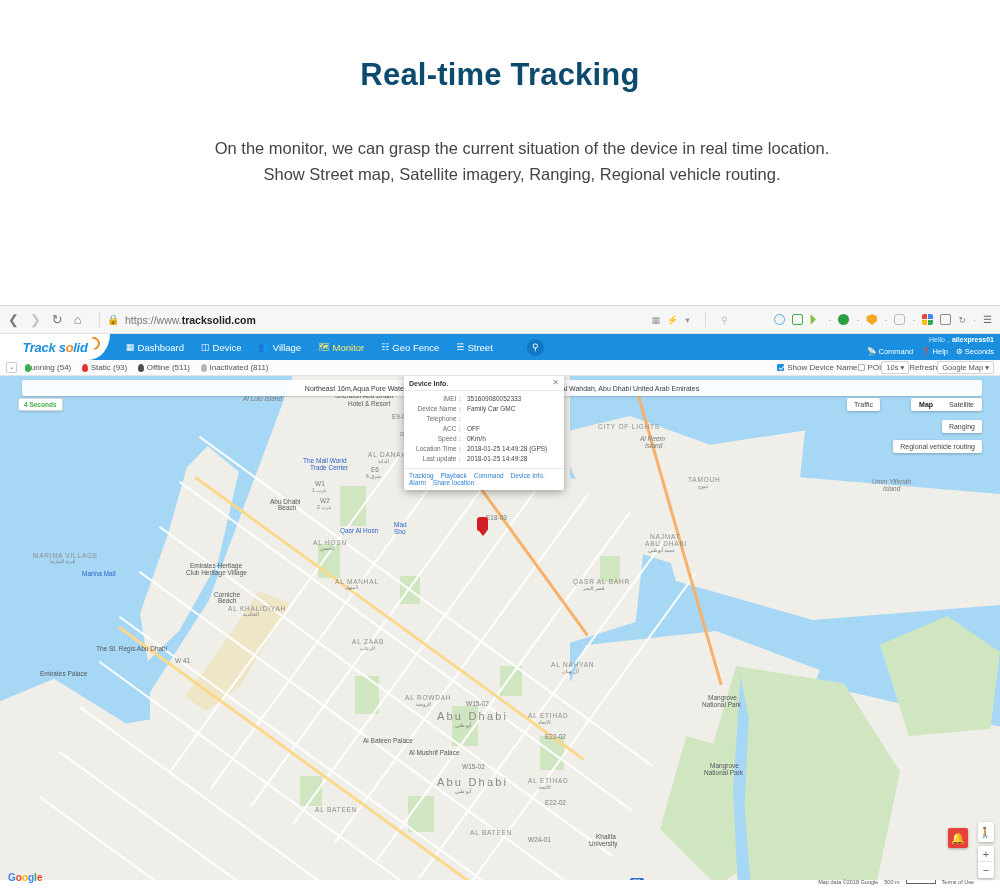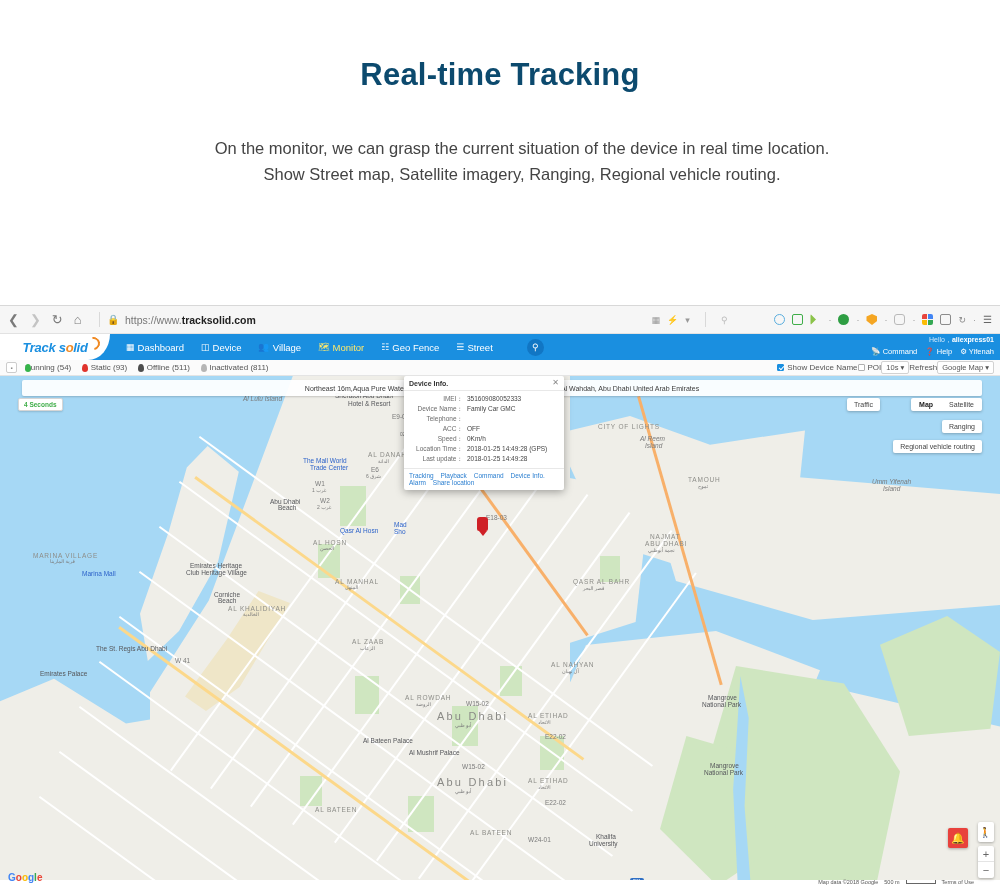--- a/index.html
+++ b/index.html
@@ -283,21 +283,21 @@
         <span class="nav-ico">☰</span>
         <span>Street</span>
       </div>
       <div class="search-circle">⚲</div>
     </div>
     <div class="header-right">
       <div class="hello"><span>Hello，</span><b>aliexpress01</b></div>
       <div class="hdr-links">
         <span>📡 <span>Command</span></span>
         <span>❓ <span>Help</span></span>
-        <span>⚙ <span>Yifenah</span></span>
+        <span>⚙ <span>Seconds</span></span>
       </div>
     </div>
   </div>
 
   <div class="status-bar">
     <div class="collapse-btn">▪</div>
     <div class="stat">
       <span class="pin green"></span>
       <span>Running (54)</span>
     </div>

